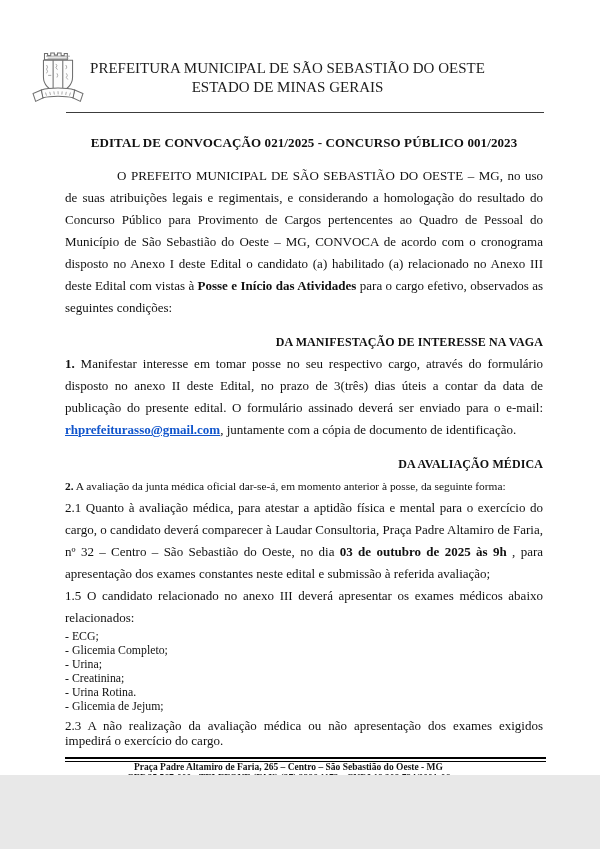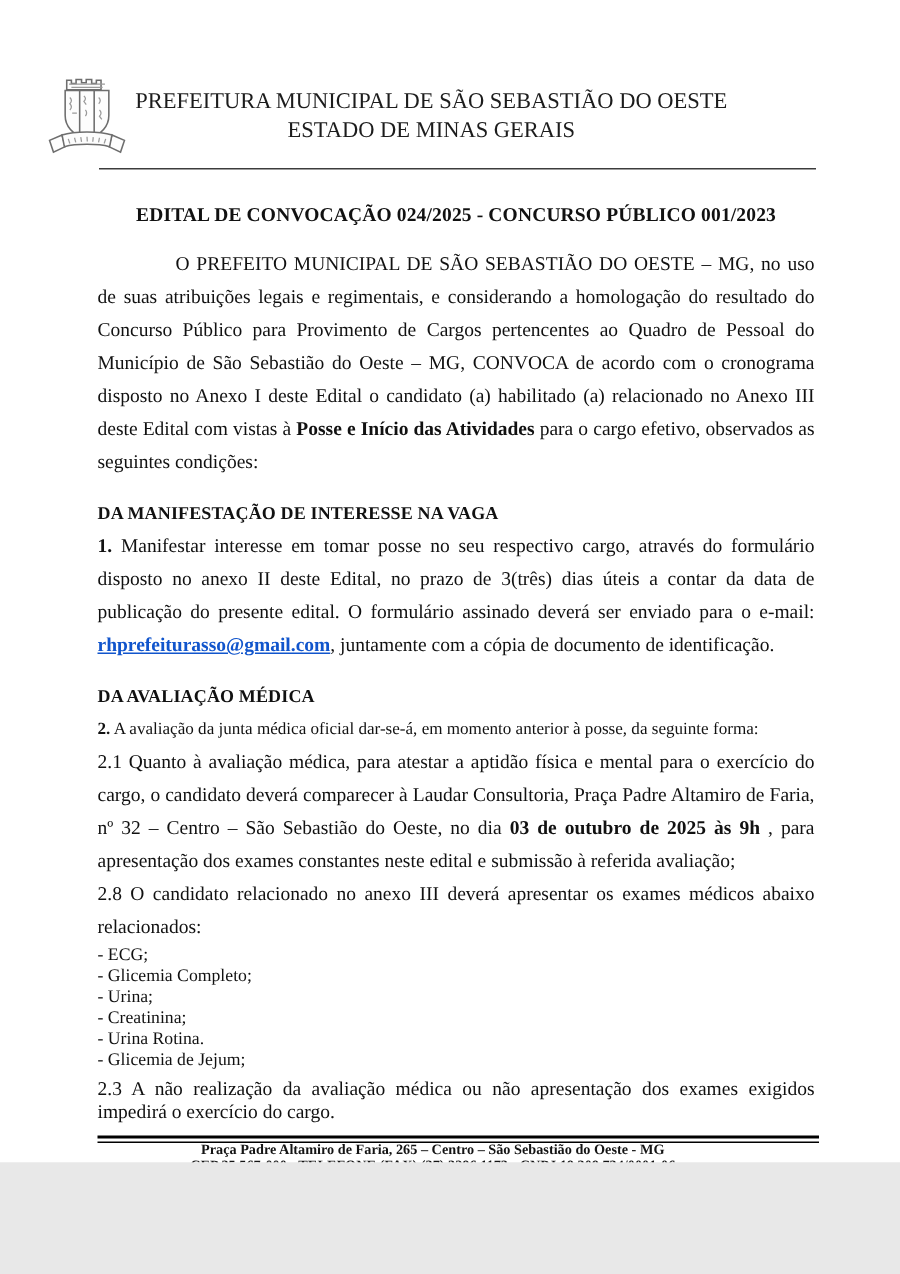--- a/index.html
+++ b/index.html
@@ -28,21 +28,21 @@
     font-size:13px;font-weight:bold;line-height:16px;
     text-align:center;margin:0;letter-spacing:0.1px;
   }
   .p{
     font-size:13px;line-height:22px;margin:0;
     text-align:justify;
   }
   .p-intro{margin-top:14px;text-indent:52px;}
   .h2{
     font-size:12px;font-weight:bold;line-height:22px;
-    margin:12px 0 0 0;letter-spacing:0.1px;
+    margin:12px 0 0 0;letter-spacing:0.1px;text-align:right;
   }
   .p-oneline{white-space:nowrap;font-size:11.4px;}
   .exam-list{font-size:11.8px;line-height:14px;margin-top:0;font-family:Liberation Serif, serif;}
   .exam-item{white-space:nowrap;}
   .p-23{line-height:15px;margin-top:5px;}
   .bold{font-weight:bold;}
   a.email-link{font-weight:bold;text-decoration:underline;cursor:pointer;}
   
   .footer-rule{
     position:absolute;top:757px;left:65px;width:481px;height:2px;
@@ -79,35 +79,35 @@
     </svg>
     <div class="org-block">
       <div>PREFEITURA MUNICIPAL DE SÃO SEBASTIÃO DO OESTE</div>
       <div>ESTADO DE MINAS GERAIS</div>
     </div>
     <div class="header-rule"></div>
   </div>
 
   <div class="doc-body">
 
-    <h1 class="doc-title">EDITAL DE CONVOCAÇÃO 024/2025 - CONCURSO PÚBLICO 001/2023</h1>
+    <h1 class="doc-title">EDITAL DE CONVOCAÇÃO 021/2025 - CONCURSO PÚBLICO 001/2023</h1>
 
     <p class="p p-intro"><span>O PREFEITO MUNICIPAL DE SÃO SEBASTIÃO DO OESTE – MG, no uso de suas atribuições legais e regimentais, e considerando a homologação do resultado do Concurso Público para Provimento de Cargos pertencentes ao Quadro de Pessoal do Município de São Sebastião do Oeste – MG, CONVOCA de acordo com o cronograma disposto no Anexo I deste Edital o candidato (a) habilitado (a) relacionado no Anexo III deste Edital com vistas à </span><span class="bold">Posse e Início das Atividades</span><span> para o cargo efetivo, observados as seguintes condições:</span></p>
 
     <h2 class="h2">DA MANIFESTAÇÃO DE INTERESSE NA VAGA</h2>
 
     <p class="p"><span class="bold">1.</span><span> Manifestar interesse em tomar posse no seu respectivo cargo, através do formulário disposto no anexo II deste Edital, no prazo de 3(três) dias úteis a contar da data de publicação do presente edital. O formulário assinado deverá ser enviado para o e-mail: </span><a class="email-link" style="color:#1155cc">rhprefeiturasso@gmail.com</a><span>, juntamente com a cópia de documento de identificação.</span></p>
 
     <h2 class="h2">DA AVALIAÇÃO MÉDICA</h2>
 
     <p class="p p-oneline"><span class="bold">2.</span><span> A avaliação da junta médica oficial dar-se-á, em momento anterior à posse, da seguinte forma:</span></p>
 
     <p class="p"><span>2.1 Quanto à avaliação médica, para atestar a aptidão física e mental para o exercício do cargo, o candidato deverá comparecer à Laudar Consultoria, Praça Padre Altamiro de Faria, nº 32 – Centro – São Sebastião do Oeste, no dia </span><span class="bold">03 de outubro de 2025 às 9h</span><span> , para apresentação dos exames constantes neste edital e submissão à referida avaliação;</span></p>
 
-    <p class="p">2.8 O candidato relacionado no anexo III deverá apresentar os exames médicos abaixo relacionados:</p>
+    <p class="p">1.5 O candidato relacionado no anexo III deverá apresentar os exames médicos abaixo relacionados:</p>
 
     <div class="exam-list">
       <div class="exam-item">- ECG;</div>
       <div class="exam-item">- Glicemia Completo;</div>
       <div class="exam-item">- Urina;</div>
       <div class="exam-item">- Creatinina;</div>
       <div class="exam-item">- Urina Rotina.</div>
       <div class="exam-item">- Glicemia de Jejum;</div>
     </div>
 

